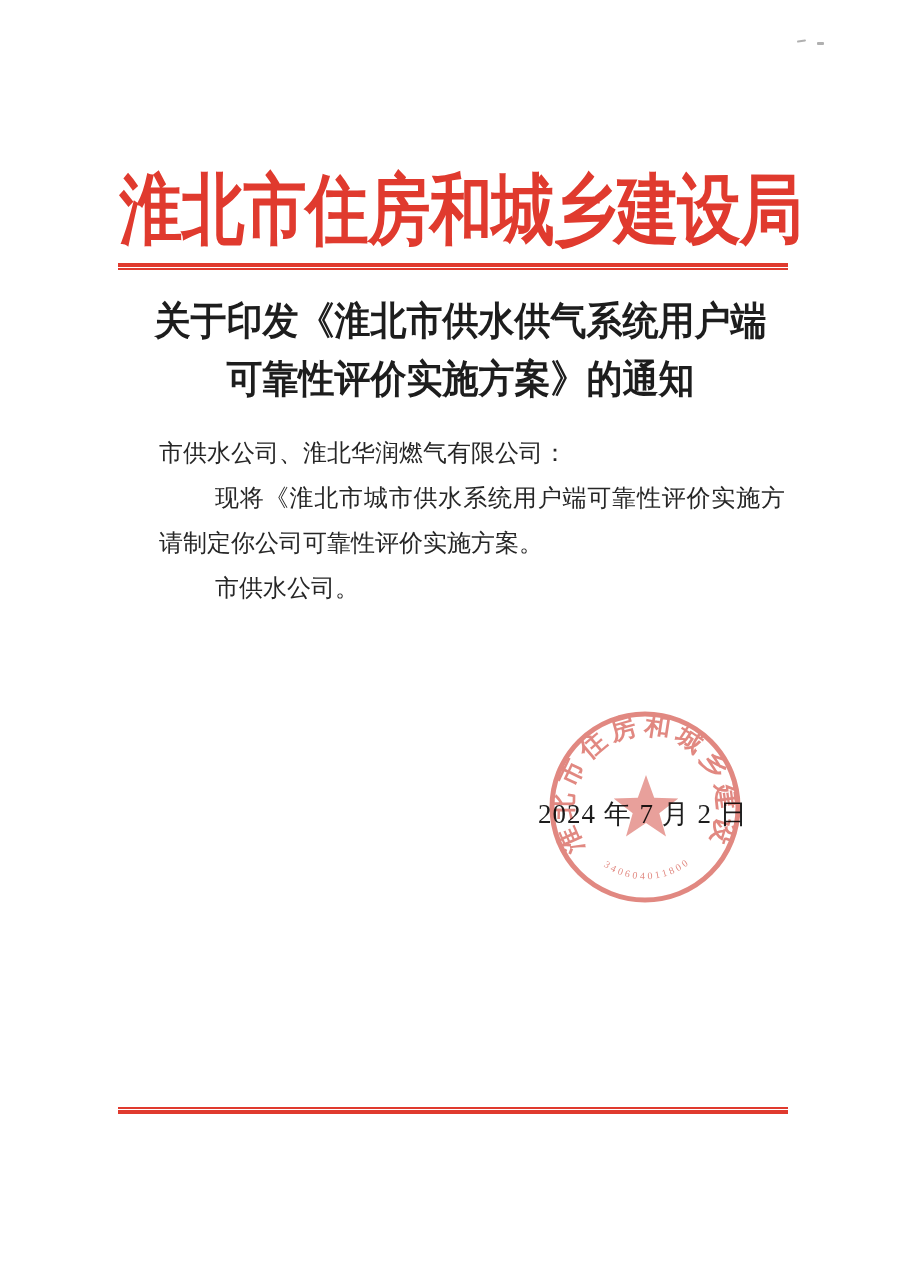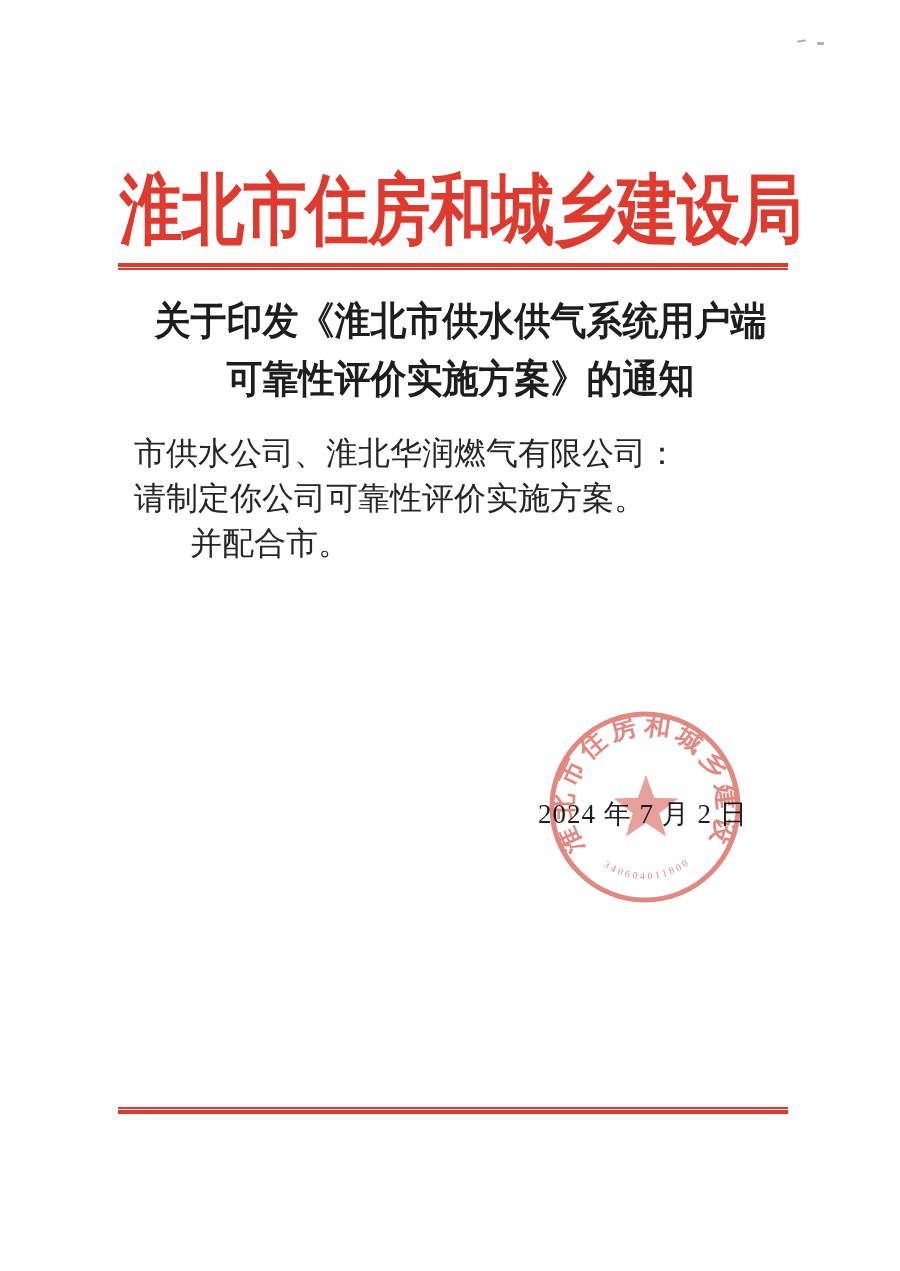--- a/index.html
+++ b/index.html
@@ -33,22 +33,22 @@
     background:linear-gradient(to bottom,var(--accent,#e03a2e) 0 2px,#fff 2px 3.5px,var(--accent,#e03a2e) 3.5px 7.5px,transparent 7.5px);
   }
   
   .doc-title{
     position:absolute;top:292px;left:0;width:100%;text-align:center;
     font-size:36px;font-weight:700;color:#1d1d1d;line-height:54px;
     transform:scaleY(1.08);transform-origin:center top;letter-spacing:0;
   }
   
   .body-block{
-    position:absolute;left:134px;top:431px;width:626px;
-    font-size:32px;line-height:45px;color:#262626;
+    position:absolute;left:159px;top:431px;width:626px;
+    font-size:24px;line-height:45px;color:#262626;
   }
   .body-line{min-height:45px;}
   .jl{text-align:justify;text-align-last:justify;word-break:break-all;}
   .ind{text-indent:56px;}
   
   .doc-date{
     position:absolute;left:538px;top:796px;
     font-size:27px;color:#1d1d1d;letter-spacing:1px;white-space:nowrap;
   }
   
@@ -72,22 +72,23 @@
 
   <div class="divider top"></div>
 
   <div class="doc-title">
     <div>关于印发《淮北市供水供气系统用户端</div>
     <div>可靠性评价实施方案》的通知</div>
   </div>
 
   <div class="body-block">
     <div class="body-line">市供水公司、淮北华润燃气有限公司：</div>
+    <div class="body-line jl ind">现将《淮北市城市供水系统用户端可靠性评价实施方</div>
     <div class="body-line">请制定你公司可靠性评价实施方案。</div>
-    <div class="body-line ind">并配合市。</div>
+    <div class="body-line ind">市供水公司。</div>
   </div>
 
   <div class="doc-date">2024 年 7 月 2 日</div>
 
   <svg class="seal" viewBox="-100 -100 200 200">
     <g opacity="0.62">
       <circle cx="0" cy="0" r="93" fill="none" stroke="var(--seal-color,#cf4034)" stroke-width="5"></circle>
       <defs>
         <path id="sealArc" d="M -57 46 A 73 73 0 1 1 57 46"></path>
         <path id="sealCode" d="M -48 54 A 72 72 0 0 0 48 54"></path>

